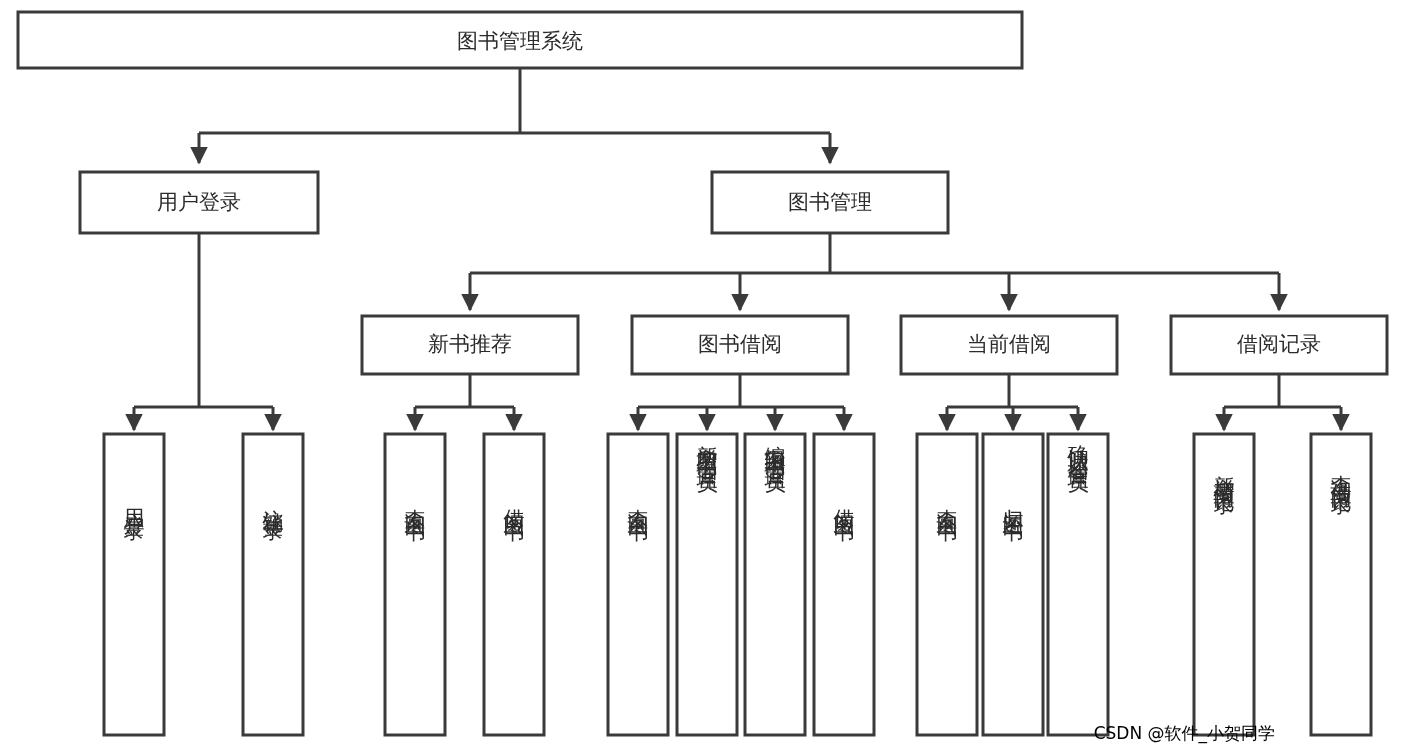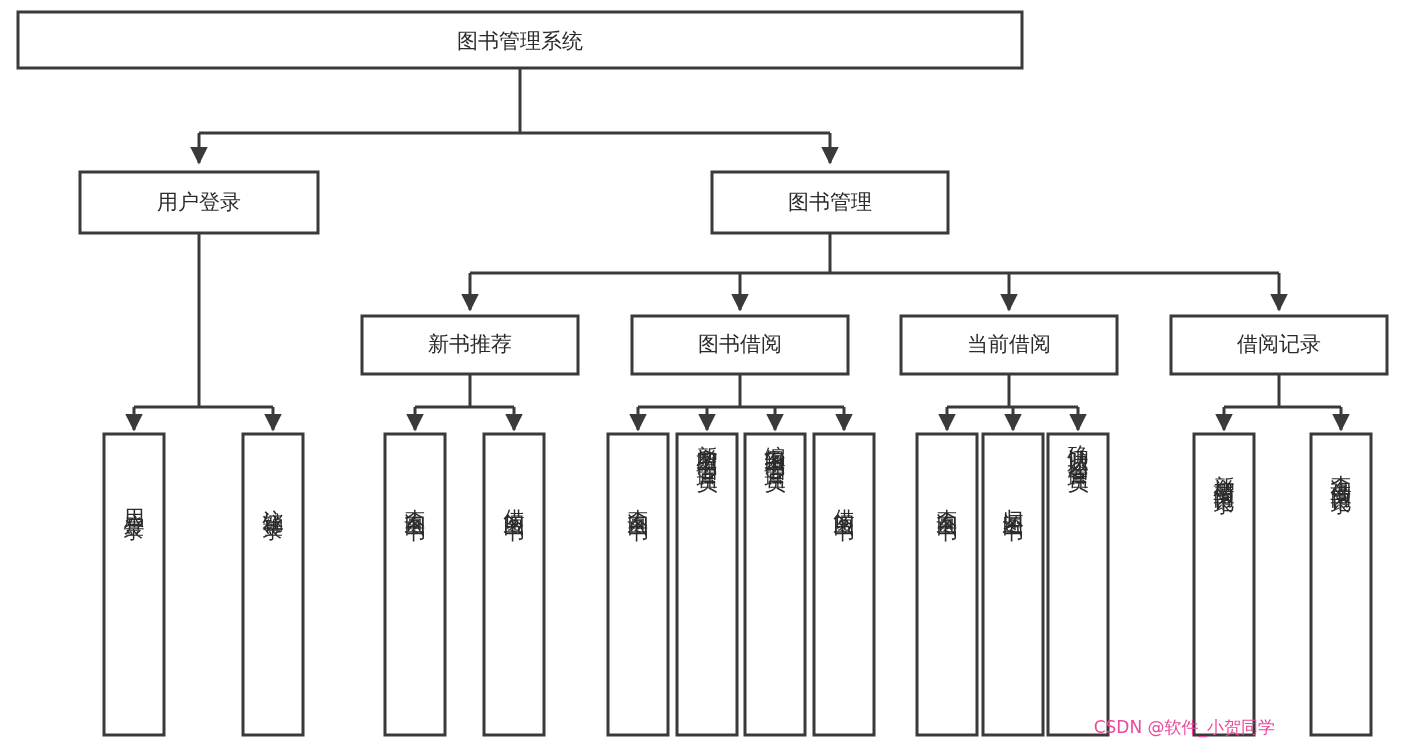--- a/index.html
+++ b/index.html
@@ -52,24 +52,24 @@
     font-size: 21px;
     fill: #2b2b2b;
     writing-mode: vertical-rl;
     text-orientation: upright;
     letter-spacing: 4px;
     text-anchor: middle;
   }
   .watermark-text {
     position: absolute;
     right: 12px;
-    bottom: 8px;
+    bottom: 2px;
     font-family: "DejaVu Sans", "Liberation Sans", sans-serif;
     font-size: 17px;
-    color: #ec4899;
+    color: #000000;
     white-space: nowrap;
     pointer-events: none;
   }
 </style>
 </head>
 <body>
 
 <div id="diagram-root">
 
   <svg id="flowchart" viewBox="0 0 1405 747">

